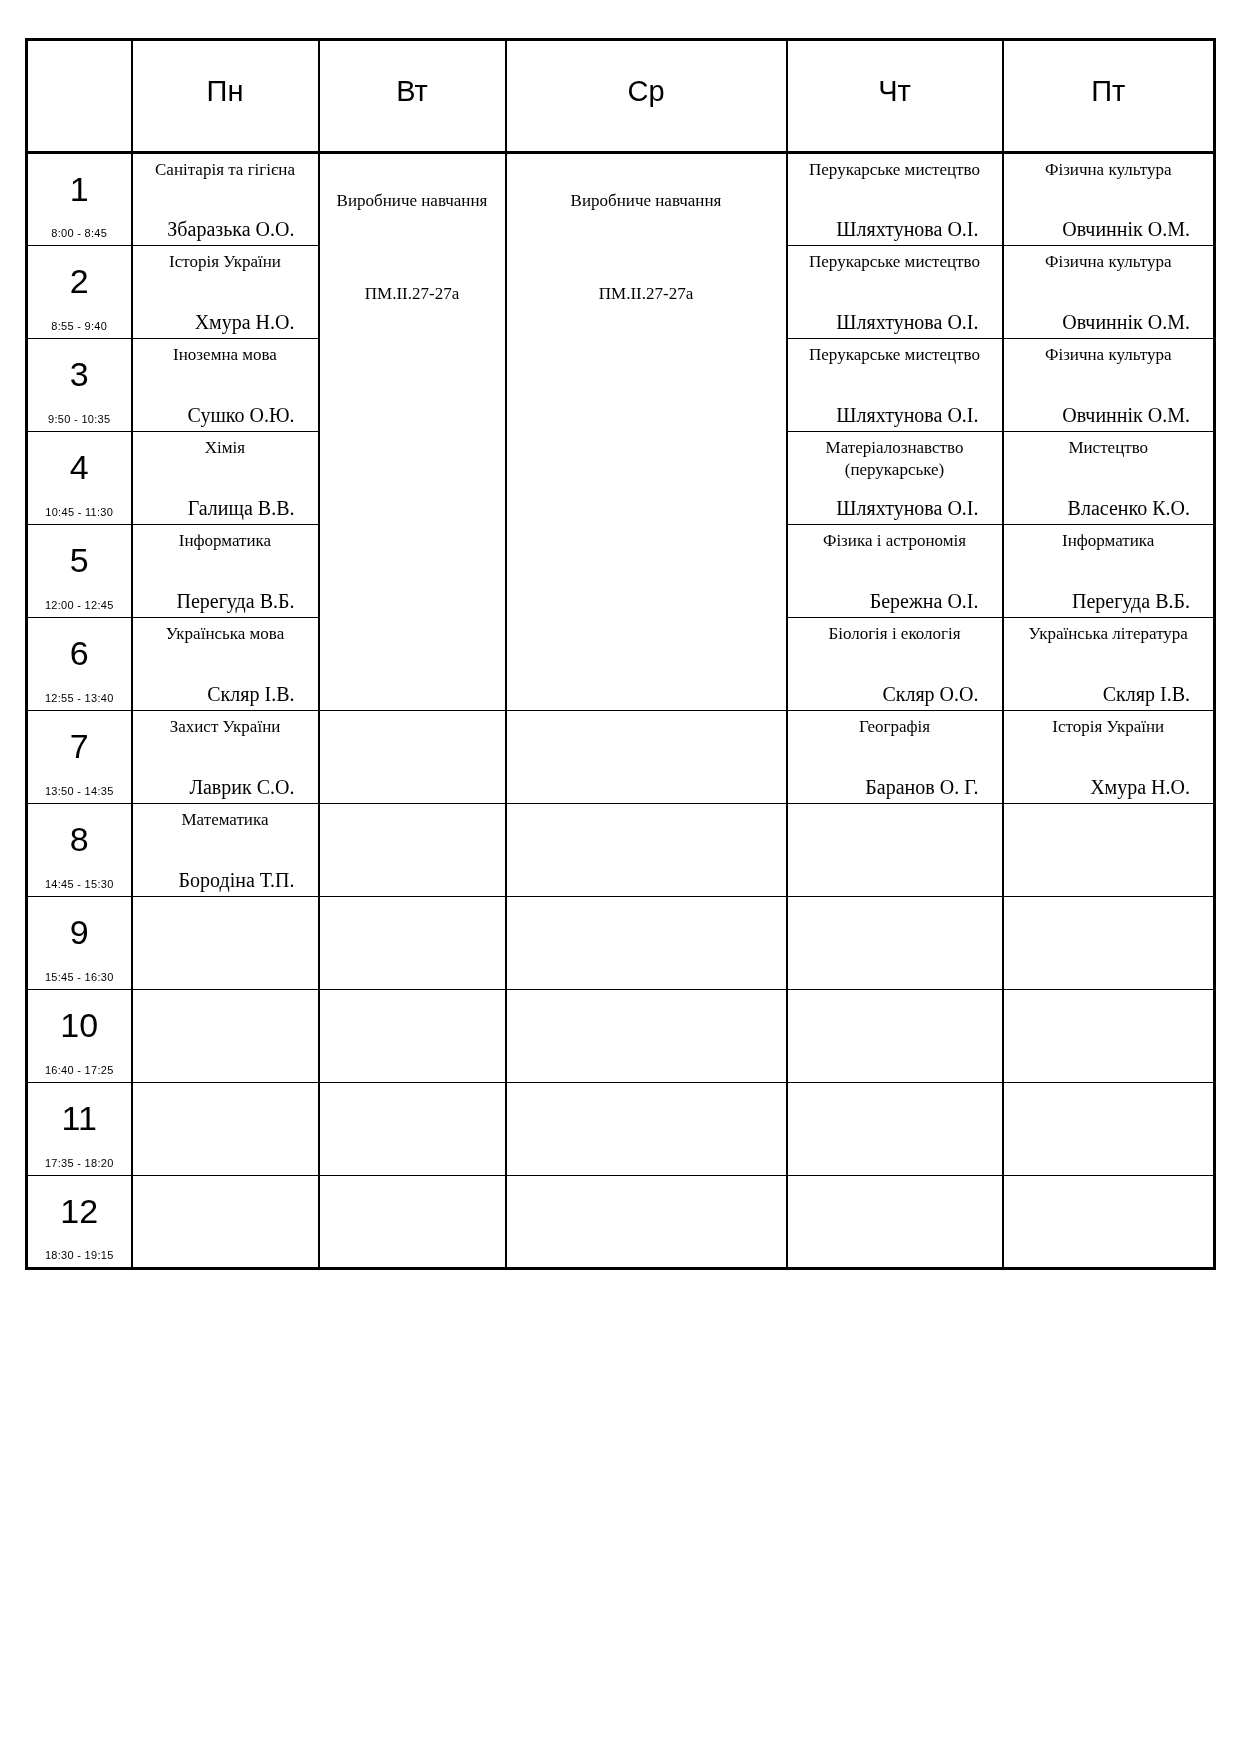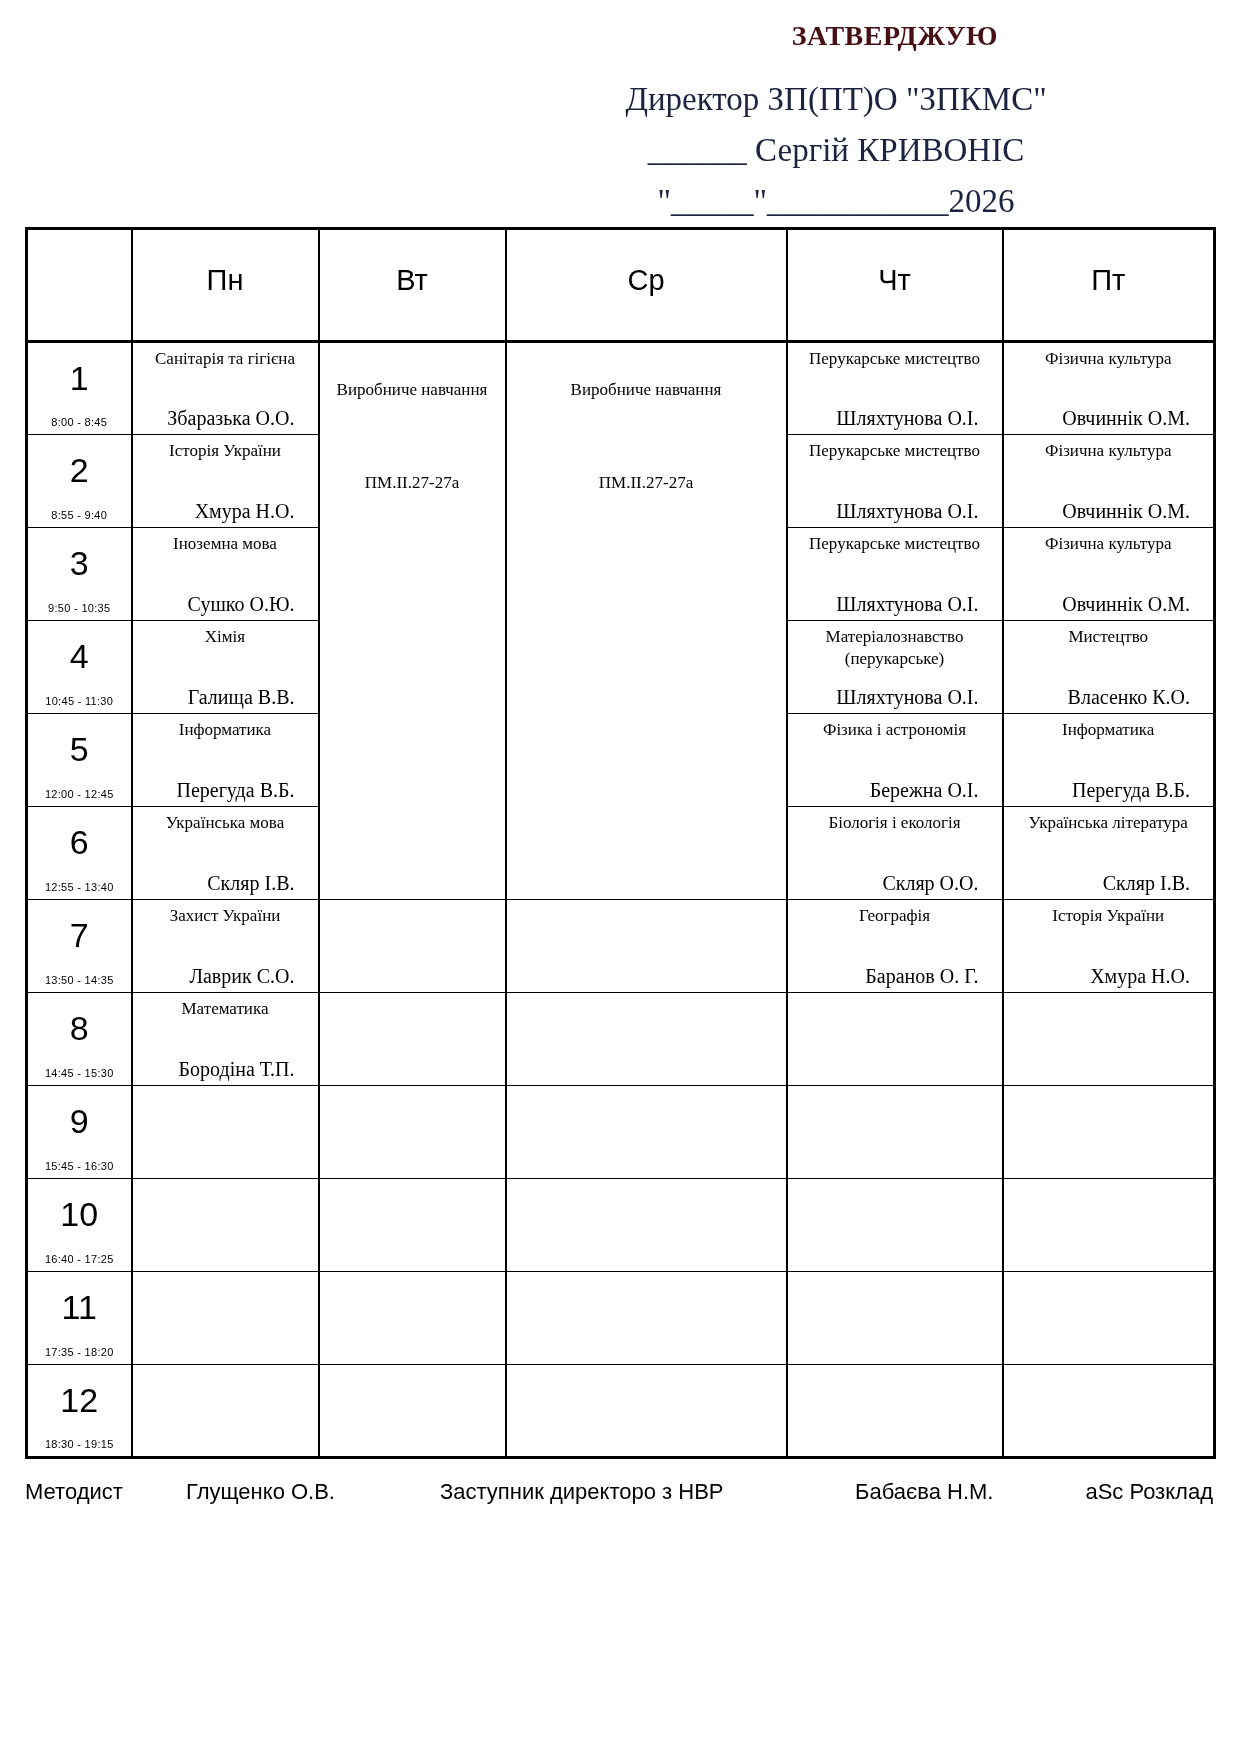--- a/index.html
+++ b/index.html
@@ -8,21 +8,21 @@
 
   
   .approve-block{width:490px;margin:0 160px 0 auto;text-align:center;color:var(--heading,#1b2340);}
   .approve-l1{font-size:28px;color:var(--approve,#471114);padding-left:118px;margin-bottom:22px;font-weight:bold;letter-spacing:.5px;}
   .approve-line{font-size:33px;line-height:51px;white-space:nowrap;}
 
   
   .title{margin:24px 0 14px;text-align:center;padding-right:140px;font-size:29px;font-weight:normal;color:var(--heading,#1b2340);}
 
   
-  table.schedule{margin:0 0 0 25px;width:1188px;table-layout:fixed;border-collapse:collapse;border:3px solid #000;}
+  table.schedule{margin:18px 0 0 25px;width:1188px;table-layout:fixed;border-collapse:collapse;border:3px solid #000;}
   .schedule th,.schedule td{border:1px solid #000;border-left-width:2px;padding:0;}
   .schedule th{height:100px;font-family:"Liberation Sans","DejaVu Sans",sans-serif;font-weight:400;font-size:29px;vertical-align:middle;padding-bottom:10px;border-bottom:3px solid #000;background:#fff;}
   .schedule tr{height:93px;}
   td.timecell{position:relative;border-top:1px solid #8a8a8a;vertical-align:top;}
   .num{font-family:"Liberation Sans","DejaVu Sans",sans-serif;font-size:34px;text-align:center;padding-top:16px;}
   .time{position:absolute;bottom:6px;left:0;width:100%;text-align:center;font-family:"Liberation Sans","DejaVu Sans",sans-serif;font-size:11px;letter-spacing:.3px;}
   td.lesson{position:relative;vertical-align:top;border-radius:7px;}
   .subj{padding:5px 4px 0;text-align:center;font-size:17px;line-height:1.3;}
   .tchr{position:absolute;right:23px;bottom:4px;font-size:20px;white-space:nowrap;}
   td.practice{vertical-align:top;}
@@ -32,26 +32,20 @@
   
   .footer{position:relative;height:44px;margin-top:14px;font-family:"Liberation Sans","DejaVu Sans",sans-serif;font-size:22px;}
   .footer span{position:absolute;top:6px;white-space:nowrap;}
   .f-1{left:25px;} .f-2{left:186px;} .f-3{left:440px;} .f-4{left:855px;} .f-5{right:28px;}
 </style>
 </head>
 <body>
 
 <div class="page">
 
-  <div class="approve-block">
-    <div class="approve-l1">ЗАТВЕРДЖУЮ</div>
-    <div class="approve-line">Директор ЗП(ПТ)О "ЗПКМС"</div>
-    <div class="approve-line">______ Сергій КРИВОНІС</div>
-    <div class="approve-line">"_____"___________2026</div>
-  </div>
 
 
   <table class="schedule">
     <colgroup>
       <col style="width:105px">
         <col style="width:187px">
         <col style="width:187px">
       <col style="width:281px">
         <col style="width:216px">
         <col style="width:212px">
@@ -261,21 +255,14 @@
         </td>
         <td class="lesson"></td>
         <td class="lesson"></td>
         <td class="lesson"></td>
         <td class="lesson"></td>
         <td class="lesson"></td>
       </tr>
     </tbody>
   </table>
 
-  <div class="footer">
-    <span class="f-1">Методист</span>
-    <span class="f-2">Глущенко О.В.</span>
-    <span class="f-3">Заступник директоро з НВР</span>
-    <span class="f-4">Бабаєва Н.М.</span>
-    <span class="f-5">aSc Розклад</span>
-  </div>
 
 </div>
 
 </body></html>

